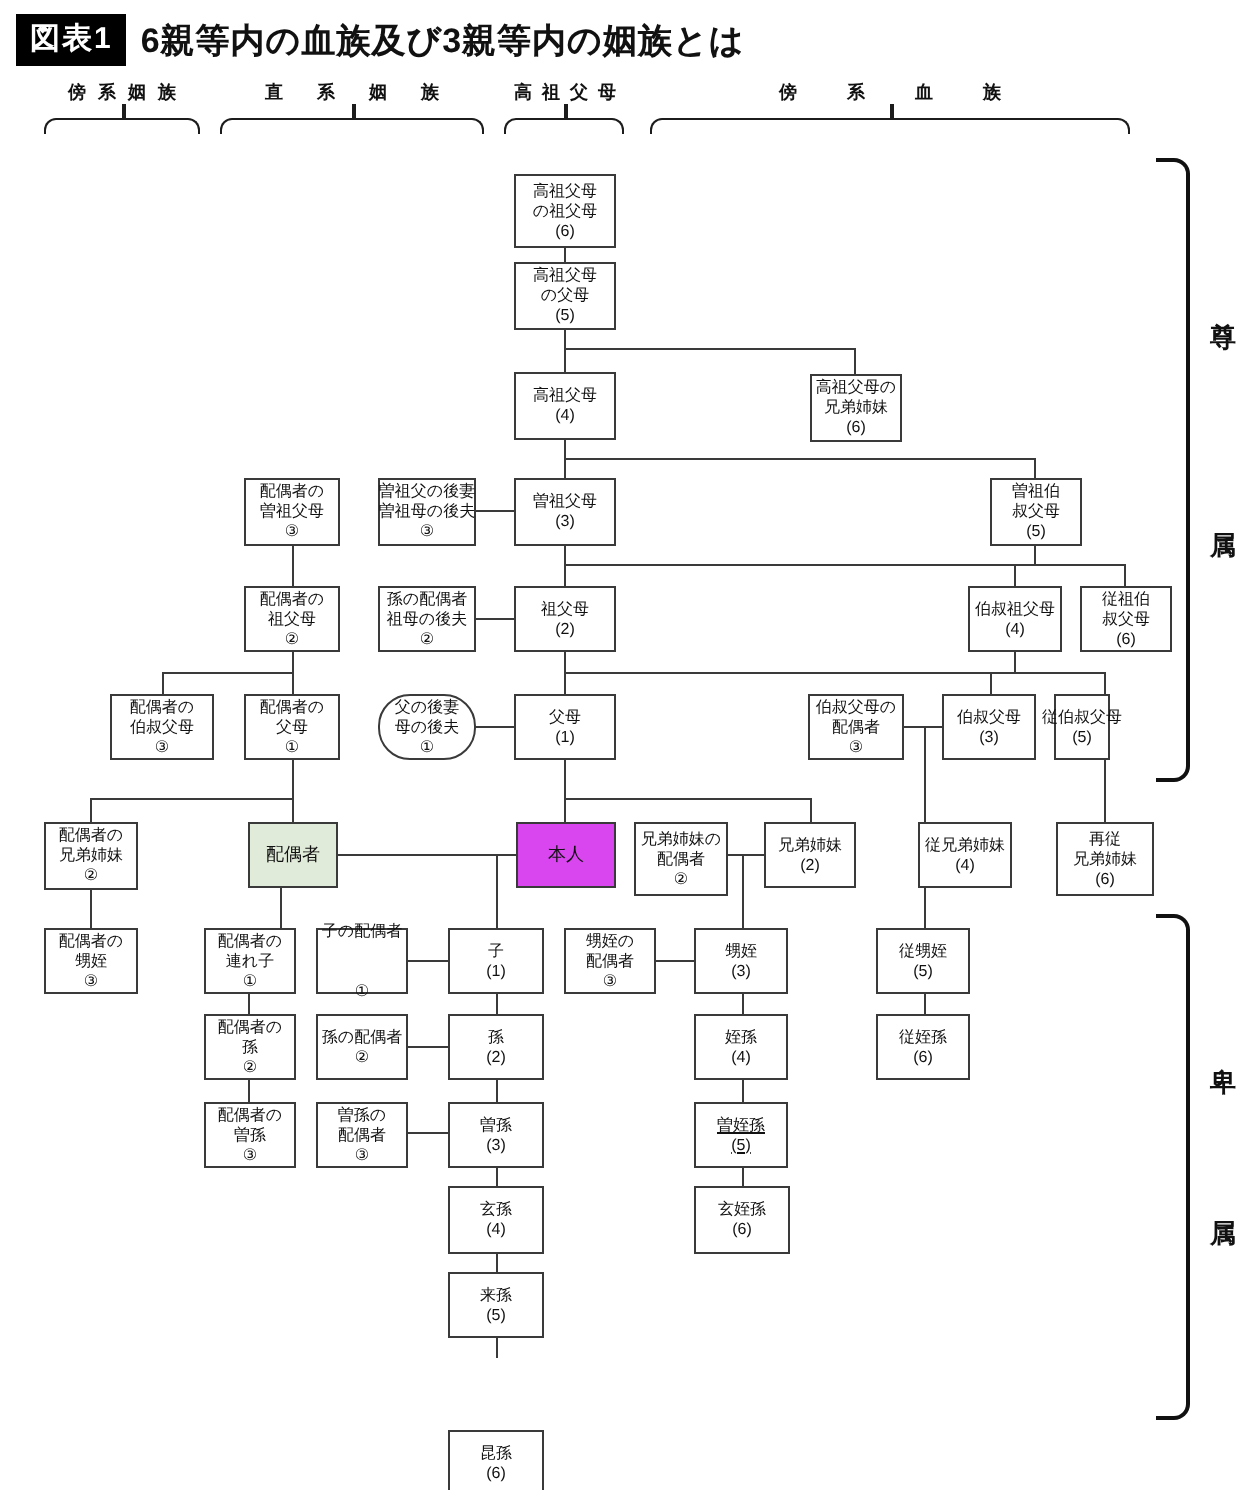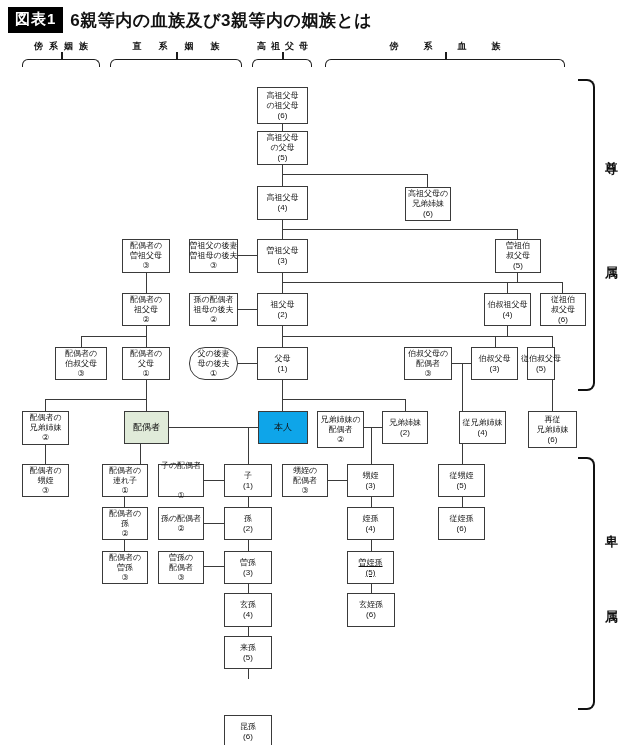--- a/index.html
+++ b/index.html
@@ -115,21 +115,21 @@
       <div>(3)</div>
     </div>
     <div class="node blood" style="left: 257px; top: 293px; width: 51px; height: 33px; border-color: rgb(58, 58, 58);">
       <div>祖父母</div>
       <div>(2)</div>
     </div>
     <div class="node blood" style="left: 257px; top: 347px; width: 51px; height: 33px; border-color: rgb(58, 58, 58);">
       <div>父母</div>
       <div>(1)</div>
     </div>
-    <div class="node self" style="left: 258px; top: 411px; width: 50px; height: 33px; border-color: rgb(58, 58, 58); background: #0ea5e9;">
+    <div class="node self" style="left: 258px; top: 411px; width: 50px; height: 33px; border-color: rgb(58, 58, 58); background: #d946ef;">
       <div>本人</div>
     </div>
     <div class="node blood" style="left: 495px; top: 239px; width: 46px; height: 34px; border-color: rgb(58, 58, 58);">
       <div>曽祖伯</div>
       <div>叔父母</div>
       <div>(5)</div>
     </div>
     <div class="node blood" style="left: 484px; top: 293px; width: 47px; height: 33px; border-color: rgb(58, 58, 58);">
       <div>伯叔祖父母</div>
       <div>(4)</div>

